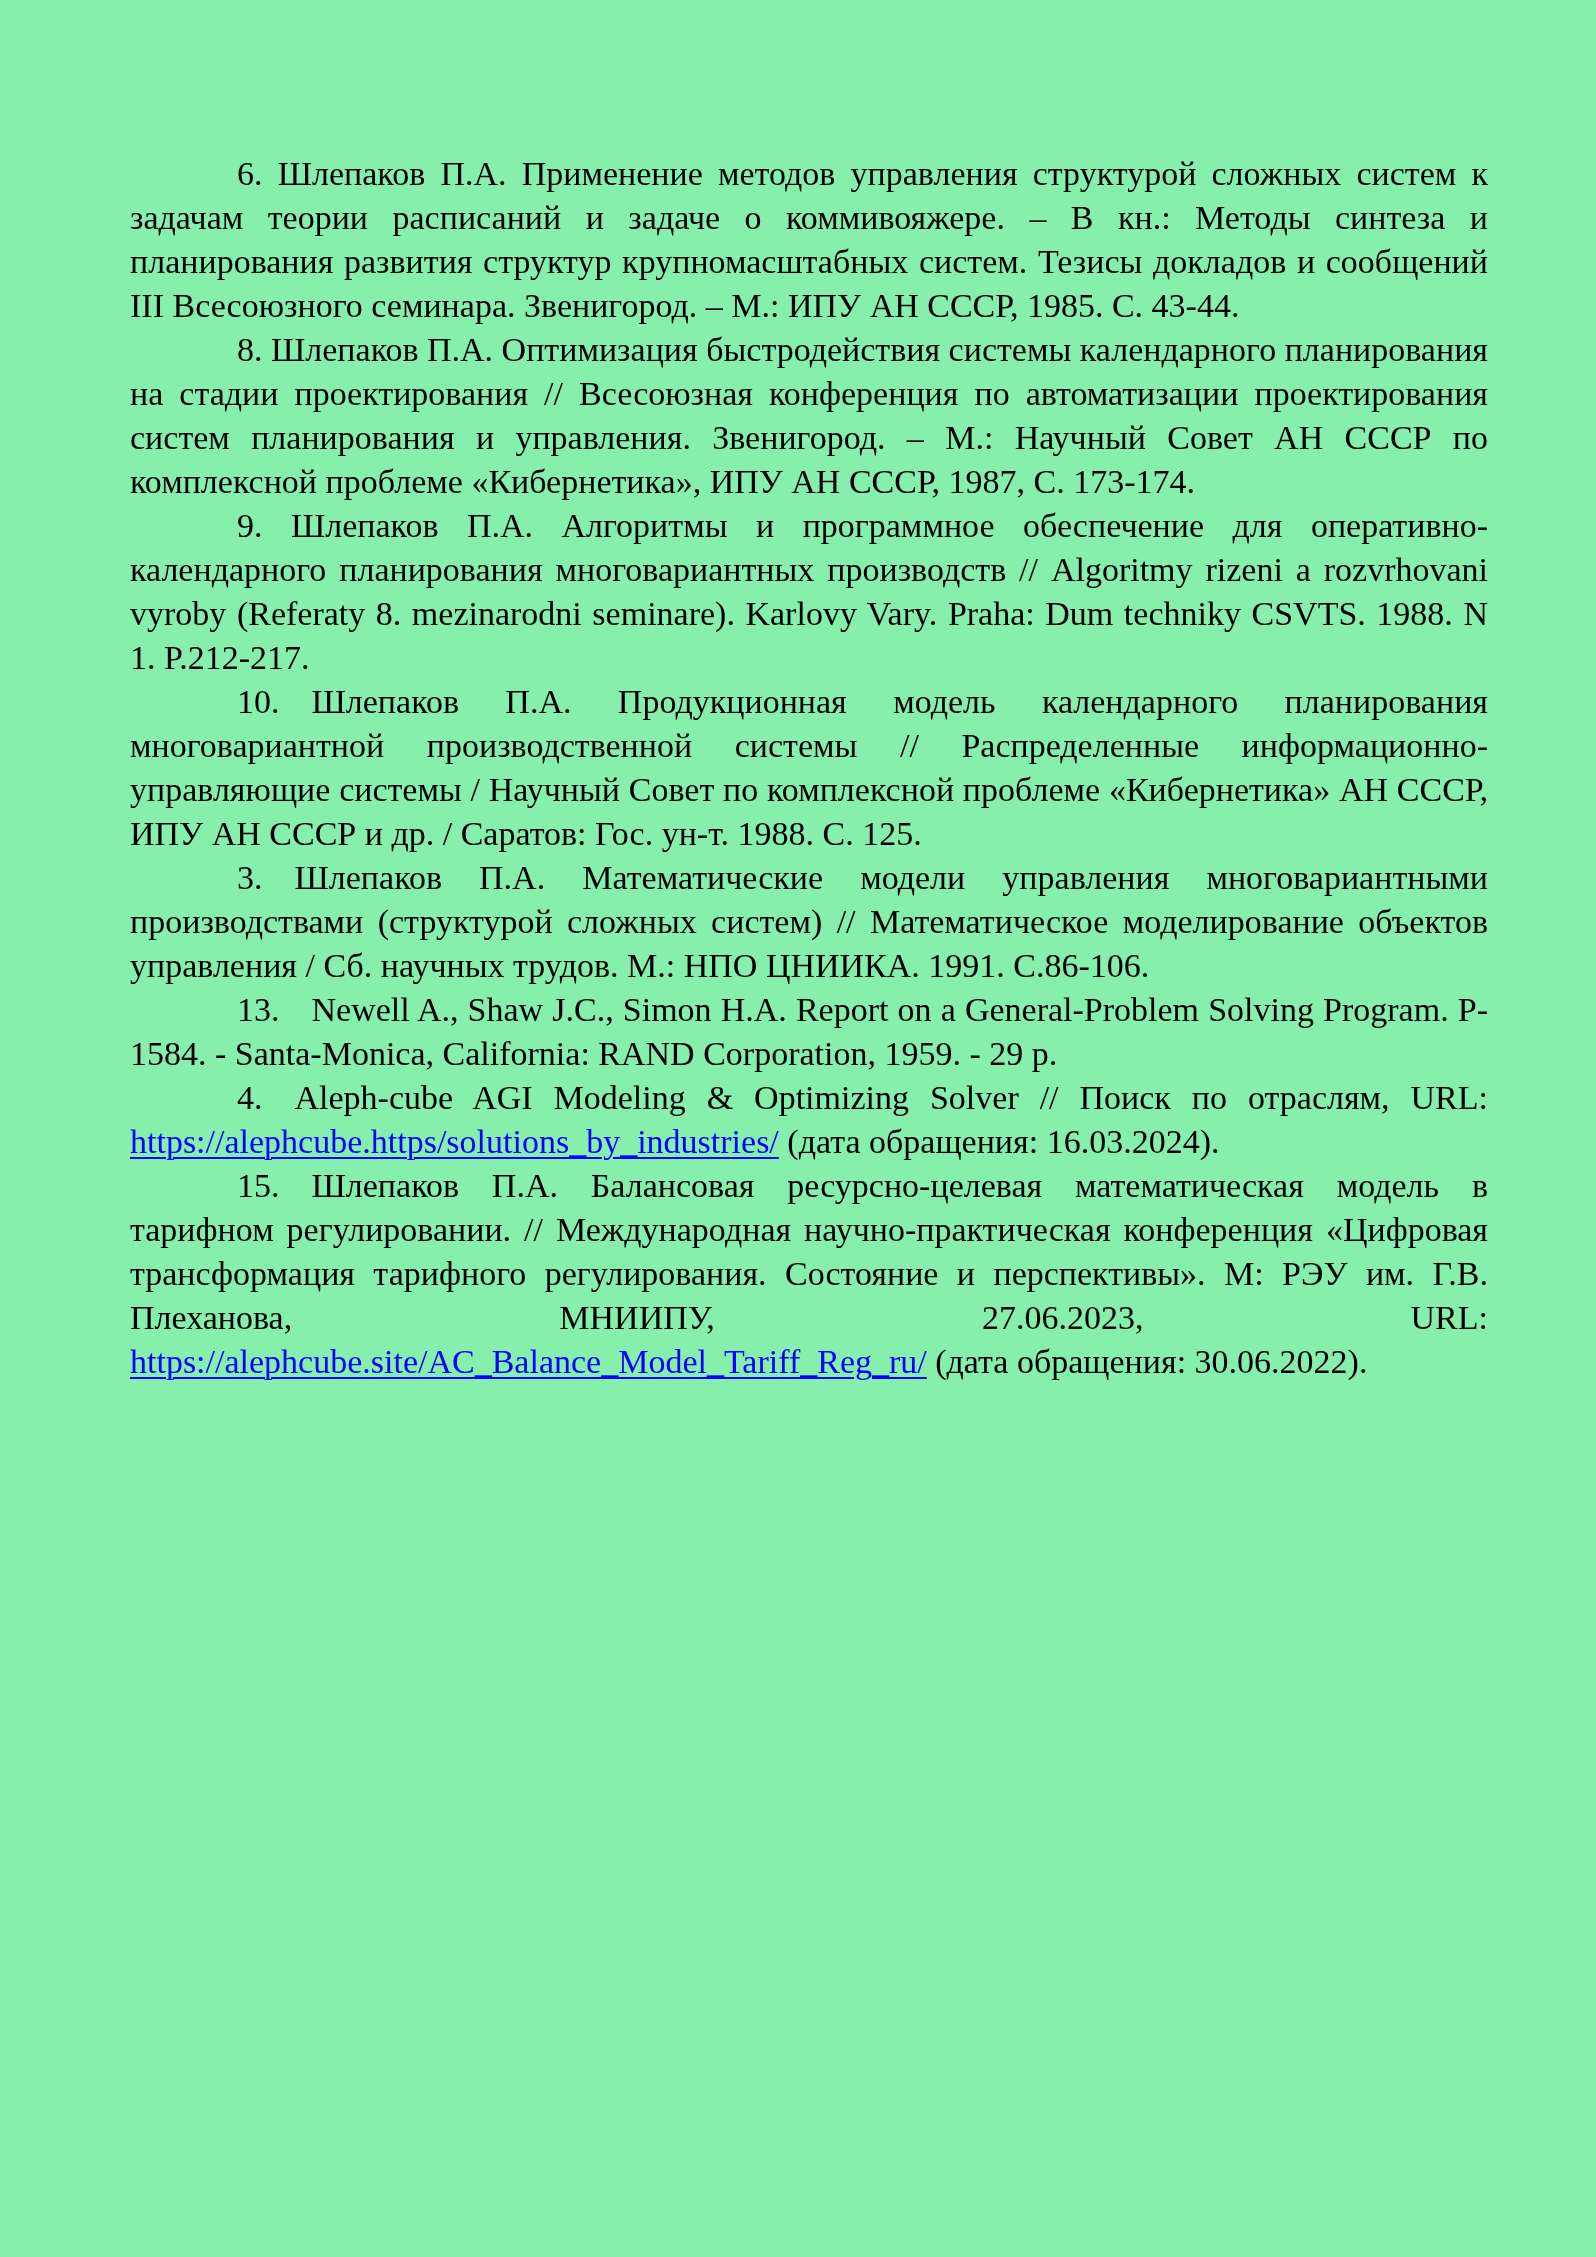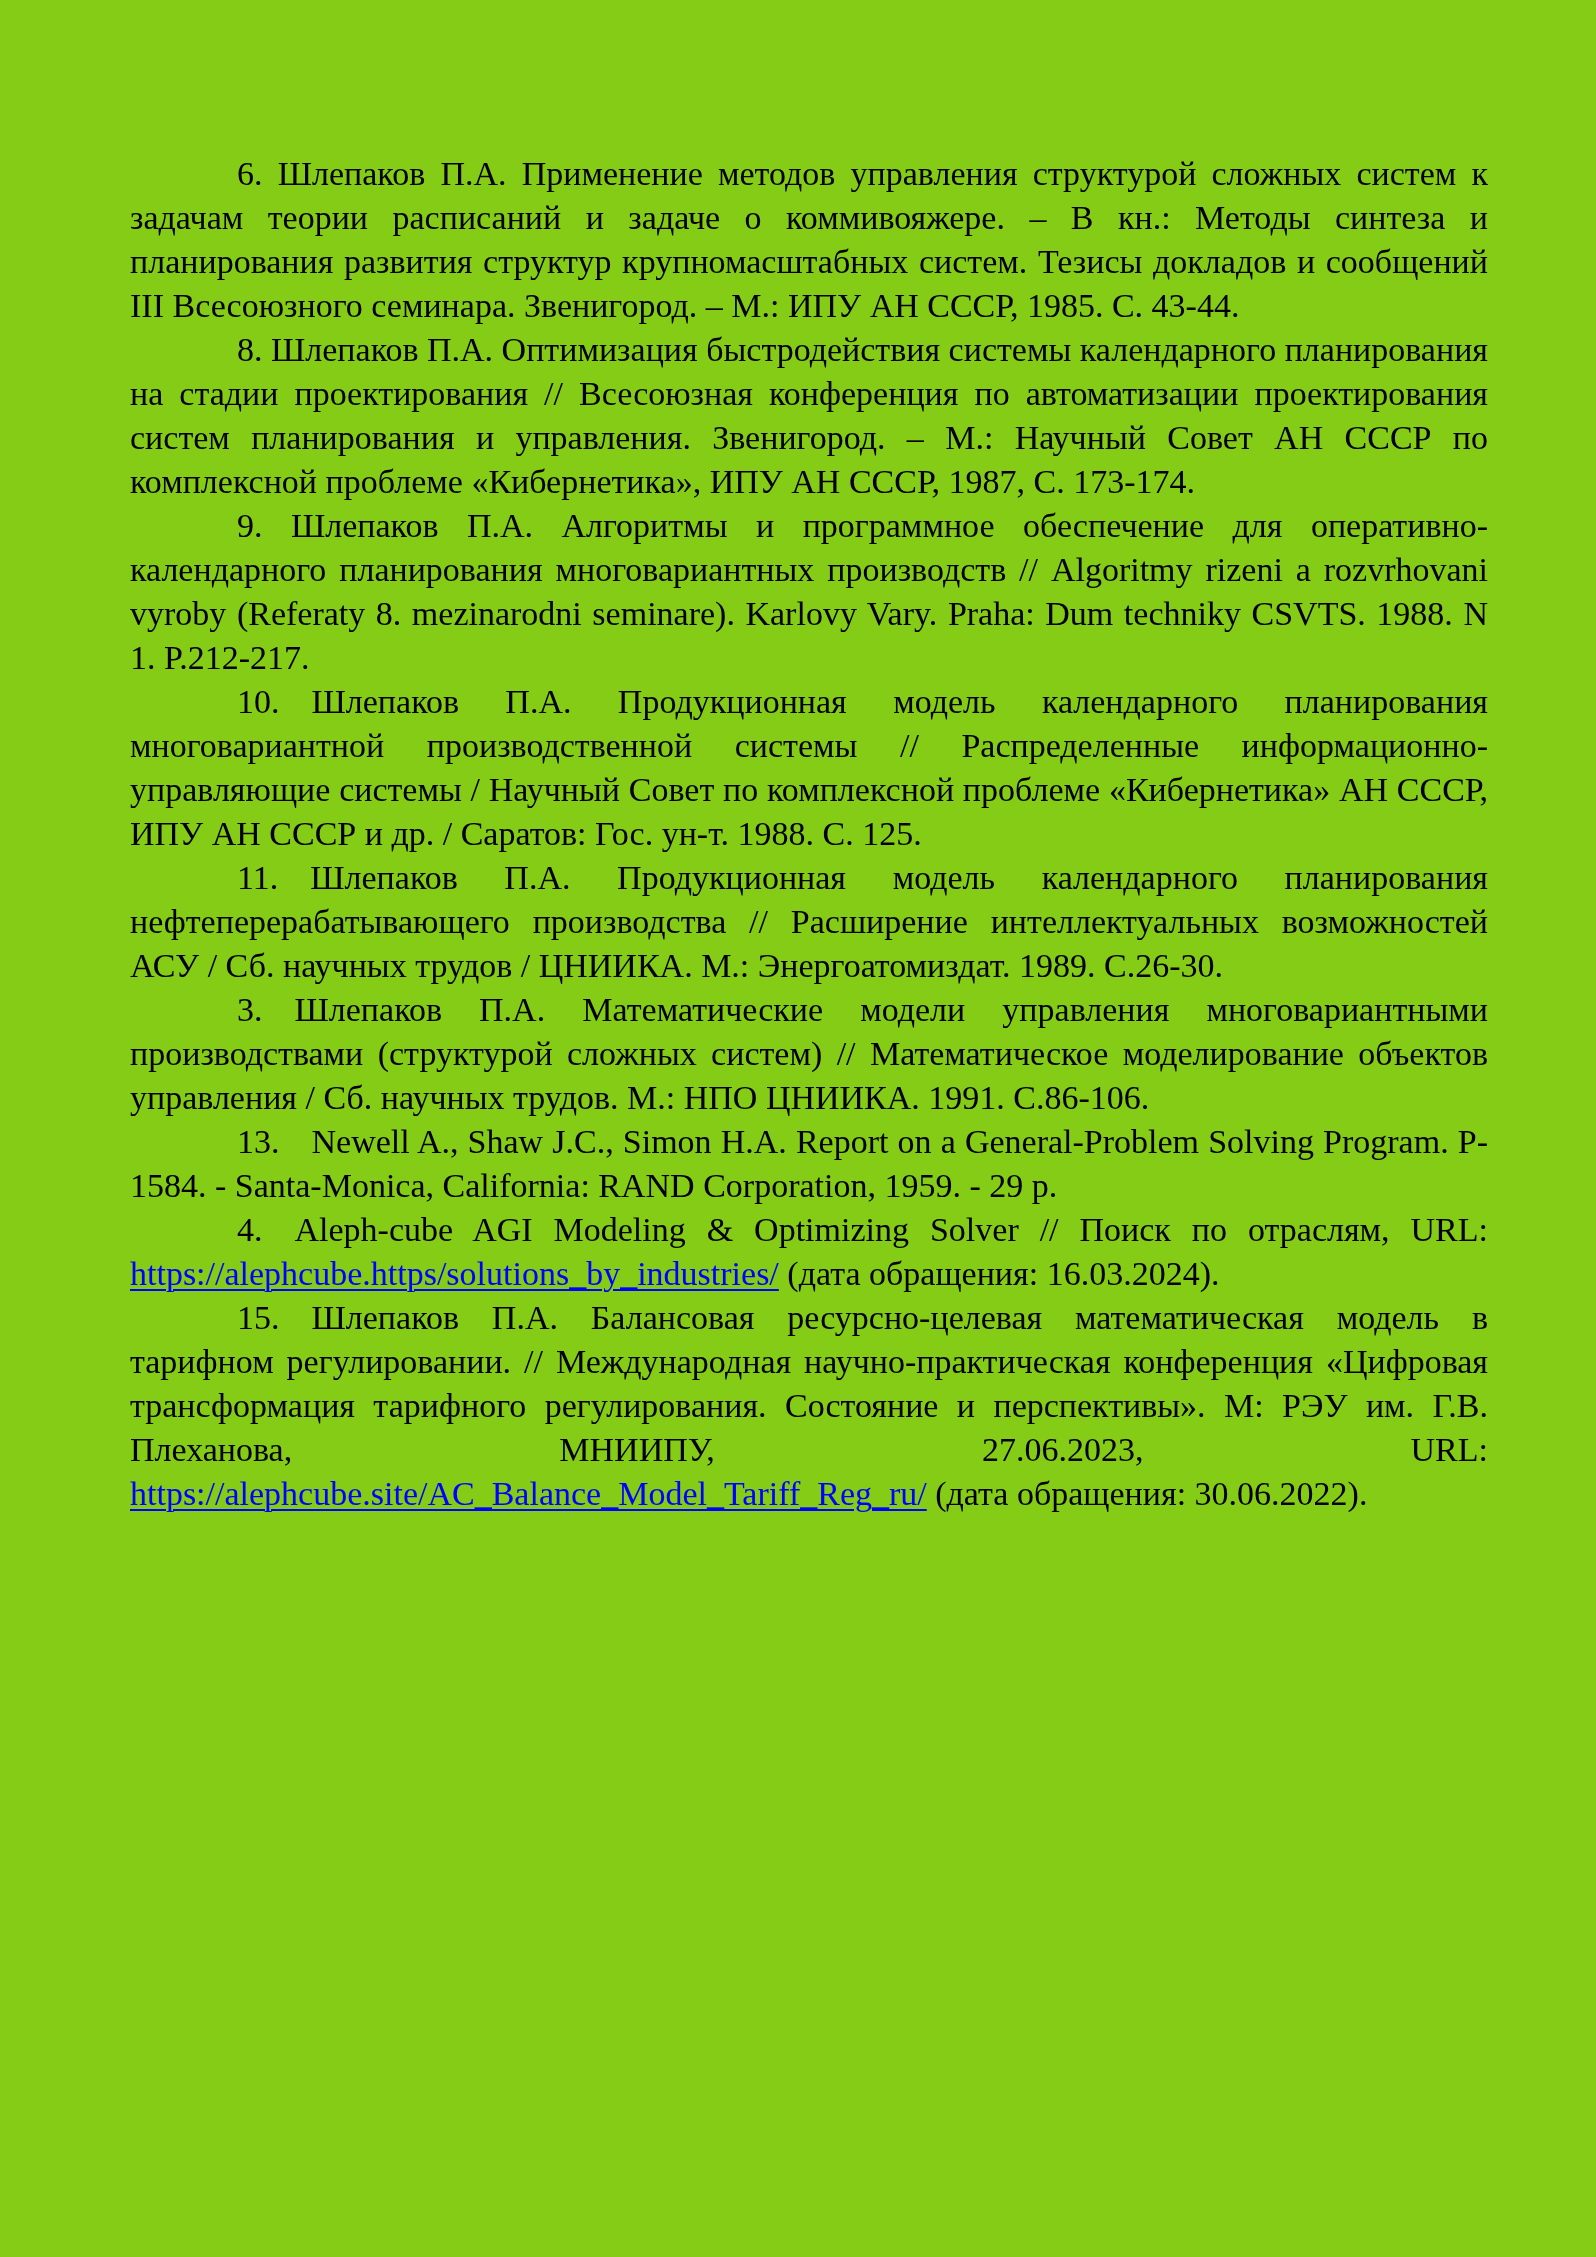--- a/index.html
+++ b/index.html
@@ -4,21 +4,21 @@
 <style>
   html, body {
     margin: 0;
     padding: 0;
     background: #ffffff;
   }
   .page {
     position: relative;
     width: 1596px;
     height: 2257px;
-    background: #84cc16;
+    background: #86efac;
     overflow: hidden;
     font-family: "Liberation Serif", "DejaVu Serif", serif;
     color: #000000;
   }
   .content {
     position: absolute;
     left: 130px;
     top: 152px;
     width: 1358px;
     font-size: 34px;
@@ -48,19 +48,18 @@
 </style>
 </head>
 <body>
 
 <div class="page">
   <div class="content" id="references-list">
       <p class="ref"><span class="num">6.</span> <span>Шлепаков П.А. Применение методов управления структурой сложных систем к задачам теории расписаний и задаче о коммивояжере. – В кн.: Методы синтеза и планирования развития структур крупномасштабных систем. Тезисы докладов и сообщений III Всесоюзного семинара. Звенигород. – М.: ИПУ АН СССР, 1985. С. 43-44.</span></p>
       <p class="ref"><span class="num">8.</span> <span>Шлепаков П.А. Оптимизация быстродействия системы календарного планирования на стадии проектирования // Всесоюзная конференция по автоматизации проектирования систем планирования и управления. Звенигород. – М.: Научный Совет АН СССР по комплексной проблеме «Кибернетика», ИПУ АН СССР, 1987, С. 173-174.</span></p>
       <p class="ref"><span class="num">9.</span> <span>Шлепаков П.А. Алгоритмы и программное обеспечение для оперативно-календарного планирования многовариантных производств // Algoritmy rizeni a rozvrhovani vyroby (Referaty 8. mezinarodni seminare). Karlovy Vary. Praha: Dum techniky CSVTS. 1988. N 1. P.212-217.</span></p>
       <p class="ref"><span class="num">10.</span><span class="gap-wide"></span><span>Шлепаков П.А. Продукционная модель календарного планирования многовариантной производственной системы // Распределенные информационно-управляющие системы / Научный Совет по комплексной проблеме «Кибернетика» АН СССР, ИПУ АН СССР и др. / Саратов: Гос. ун-т. 1988. С. 125.</span></p>
-      <p class="ref"><span class="num">11.</span><span class="gap-wide"></span><span>Шлепаков П.А. Продукционная модель календарного планирования нефтеперерабатывающего производства // Расширение интеллектуальных возможностей АСУ / Сб. научных трудов / ЦНИИКА. М.: Энергоатомиздат. 1989. С.26-30.</span></p>
       <p class="ref"><span class="num">3.</span><span class="gap-wide"></span><span>Шлепаков П.А. Математические модели управления многовариантными производствами (структурой сложных систем) // Математическое моделирование объектов управления / Сб. научных трудов. М.: НПО ЦНИИКА. 1991. С.86-106.</span></p>
       <p class="ref"><span class="num">13.</span><span class="gap-wide"></span><span>Newell A., Shaw J.C., Simon H.A. Report on a General-Problem Solving Program. P-1584. - Santa-Monica, California: RAND Corporation, 1959. - 29 p.</span></p>
       <p class="ref"><span class="num">4.</span><span class="gap-wide"></span><span>Aleph-cube AGI Modeling &amp; Optimizing Solver // Поиск по отраслям, URL: </span><a class="link">https://alephcube.https/solutions_by_industries/</a><span> (дата обращения: 16.03.2024).</span></p>
       <p class="ref"><span class="num">15.</span><span class="gap-wide"></span><span>Шлепаков П.А. Балансовая ресурсно-целевая математическая модель в тарифном регулировании. // Международная научно-практическая конференция «Цифровая трансформация тарифного регулирования. Состояние и перспективы». М: РЭУ им. Г.В. Плеханова, МНИИПУ, 27.06.2023, URL: </span><a class="link">https://alephcube.site/AC_Balance_Model_Tariff_Reg_ru/</a><span> (дата обращения: 30.06.2022).</span></p>
     </div>
 </div>
 
 </body></html>

